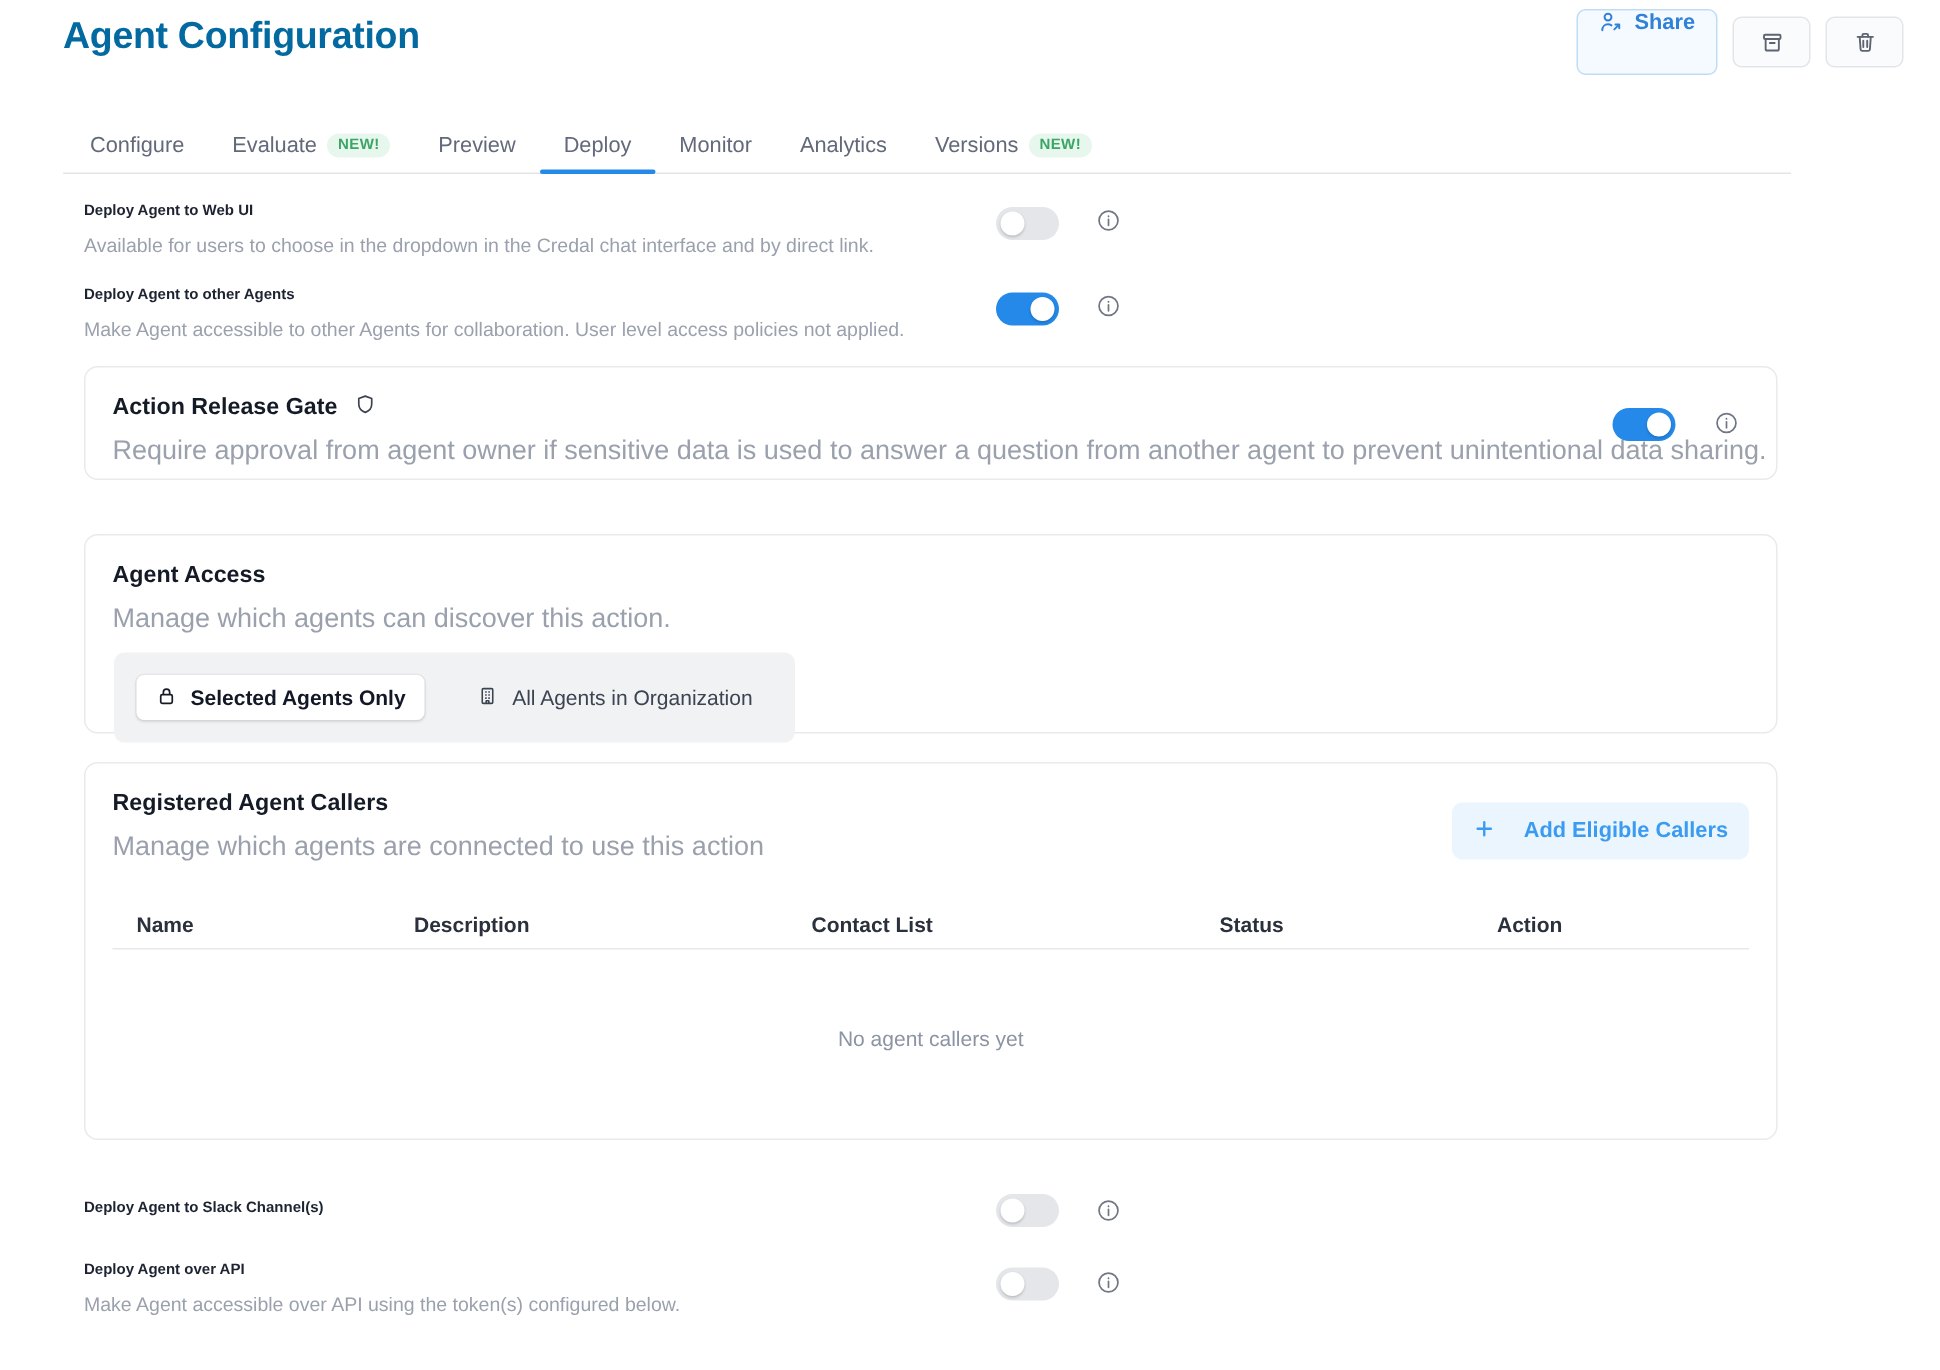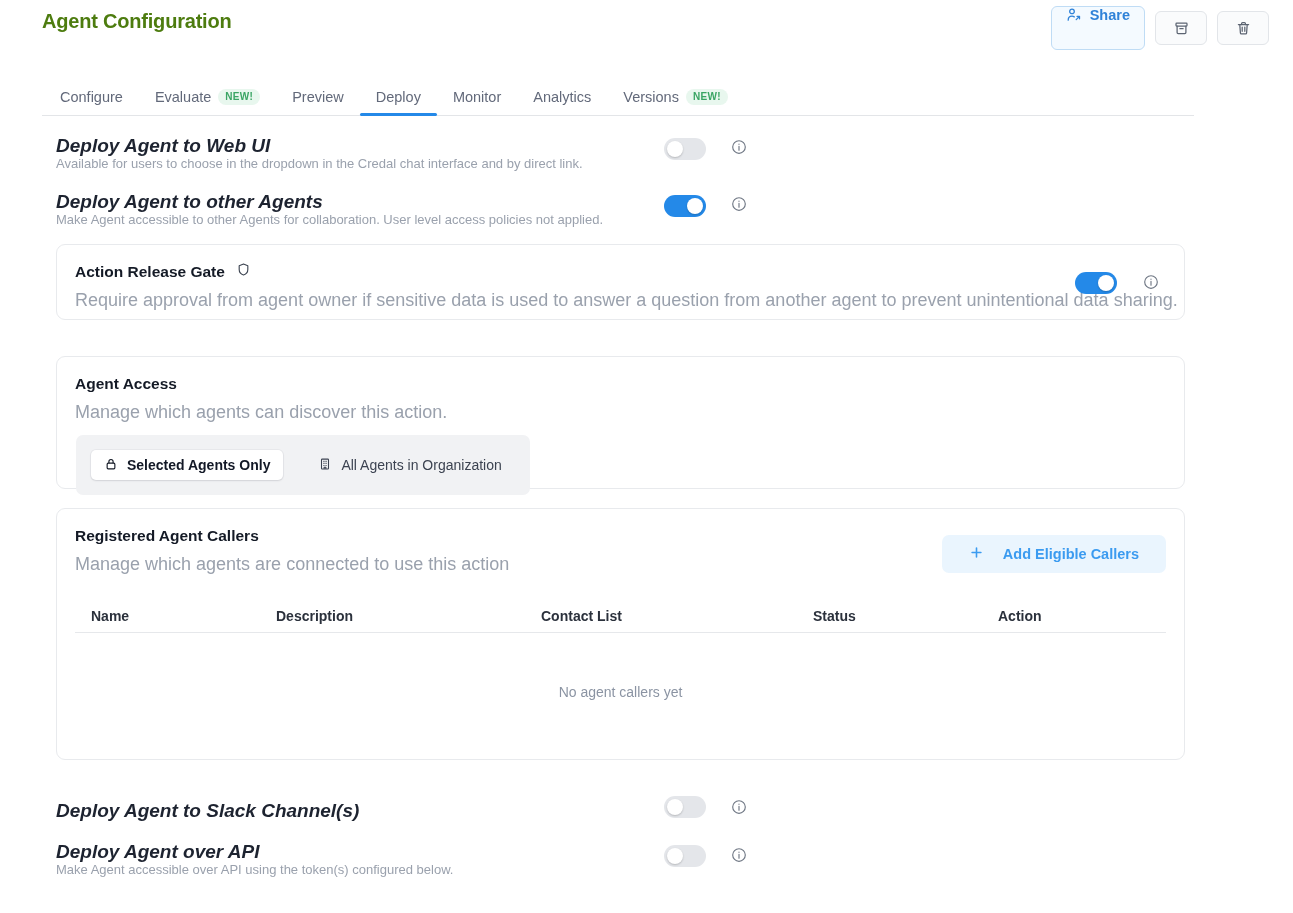--- a/index.html
+++ b/index.html
@@ -9,22 +9,22 @@
     background: #ffffff;
     font-family: "Liberation Sans", sans-serif;
     color: #1a1f29;
     overflow: hidden;
   }
   .page { position: relative; width: 1293px; height: 913px; }
 
   
   .page-title {
     position: absolute; left: 42px; top: 10px;
-    font-size: 20px; font-weight: bold; letter-spacing: -0.2px;
-    color: #4d7c0f;
+    font-size: 25px; font-weight: bold; letter-spacing: -0.2px;
+    color: #0369a1;
   }
   .header-actions {
     position: absolute; right: 24px; top: 6px;
     display: flex; align-items: center; gap: 10px;
   }
   .btn-share {
     display: flex; gap: 8px;
     height: 44px; padding: 0 14px;
     border: 1px solid #bfdcf5; border-radius: 6px;
     background: #f4faff; color: #2f82d8;
@@ -60,21 +60,21 @@
   .badge-new {
     font-size: 10px; font-weight: bold; letter-spacing: 0.3px;
     color: #3aa564; background: #e8f7ee;
     padding: 3px 7px; border-radius: 9px; line-height: 1;
   }
 
   
   .trow { position: absolute; left: 0; width: 1293px; }
   .trow .t-label {
     position: absolute; left: 56px; top: 0;
-    font-size: 19px; font-weight: bold; color: #1d2330; font-style: italic;
+    font-size: 10px; font-weight: bold; color: #1d2330;
   }
   .trow .t-desc {
     position: absolute; left: 56px; top: 21px;
     font-size: 13px; color: #9aa1ad;
   }
   .toggle {
     position: absolute;
     width: 42px; height: 22px; border-radius: 11px;
     background: #e4e6ea; cursor: pointer;
   }
@@ -111,21 +111,21 @@
   }
   .seg.active {
     background: #ffffff; font-weight: 600; color: #121826;
     box-shadow: 0 1px 2px rgba(16,24,40,.10), 0 0 0 1px rgba(16,24,40,.04);
   }
 
   
   .btn-add {
     position: absolute; right: 18px; top: 26px;
     display: flex; align-items: center; gap: 19px;
-    height: 38px; padding: 0 27px;
+    height: 38px; padding: 0 14px;
     background: #eaf5fe; border: none; border-radius: 7px;
     color: #3b9bf0; font-size: 14.5px; font-weight: 600; cursor: pointer;
   }
 
   
   .tbl { position: absolute; left: 18px; right: 18px; top: 90px; }
   .tbl-head {
     display: flex; align-items: center;
     height: 34px; border-bottom: 1px solid #e6e8eb;
     font-size: 14px; font-weight: bold; color: #2b313c;

